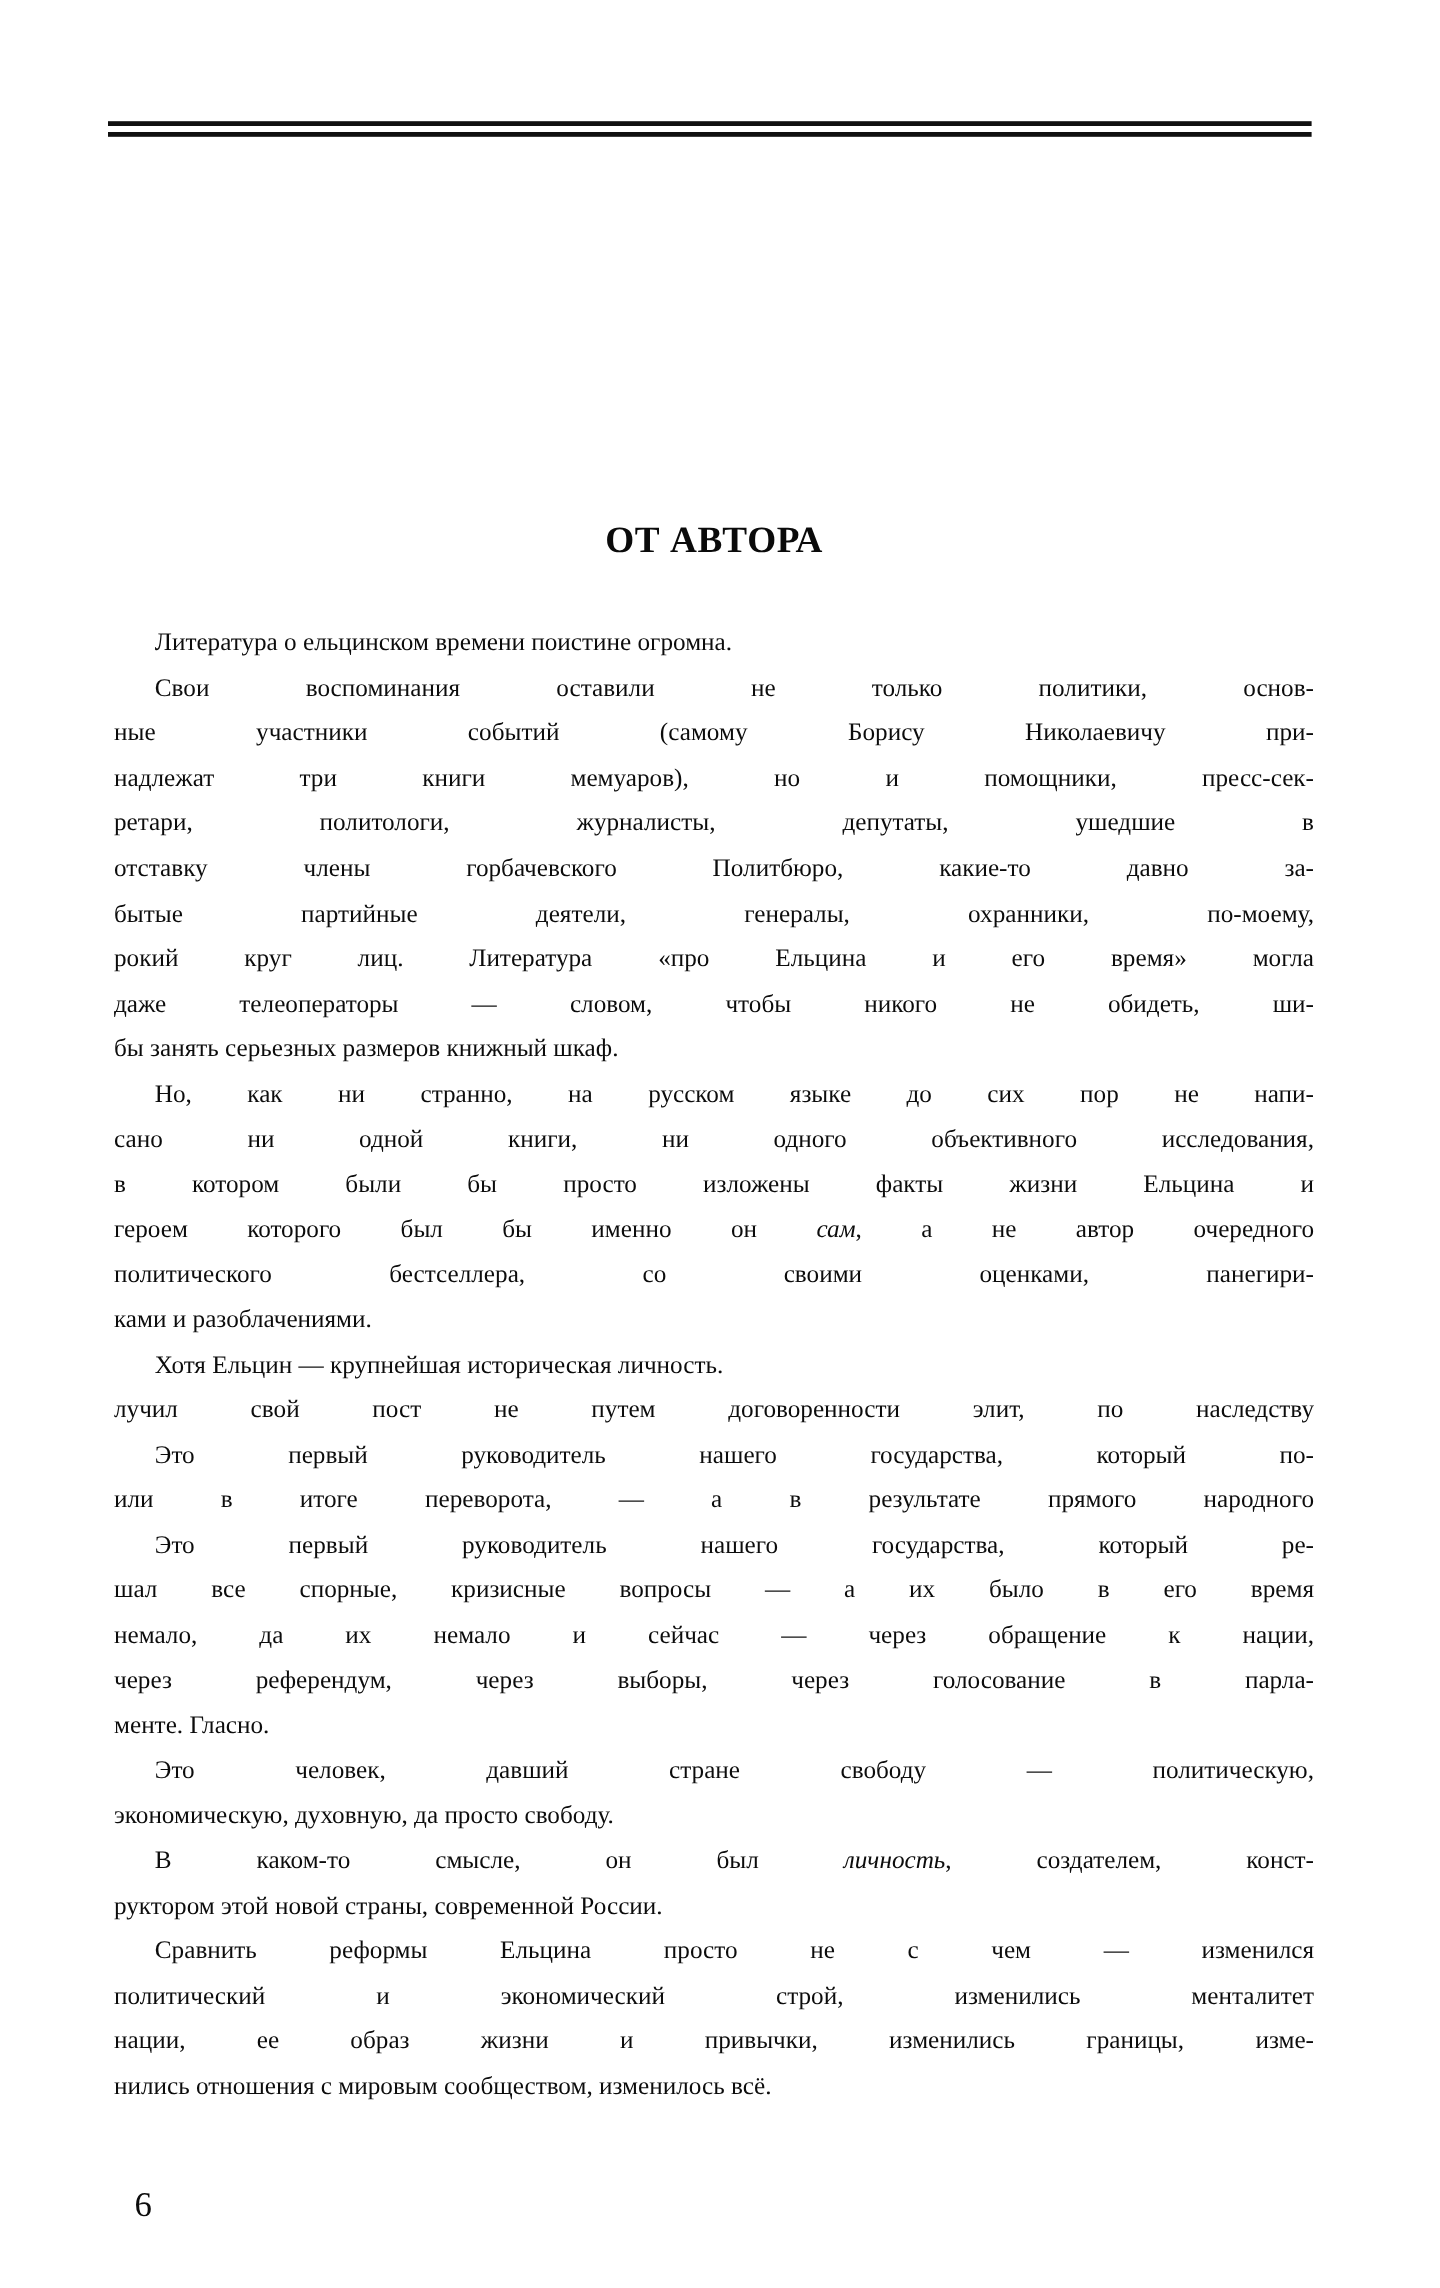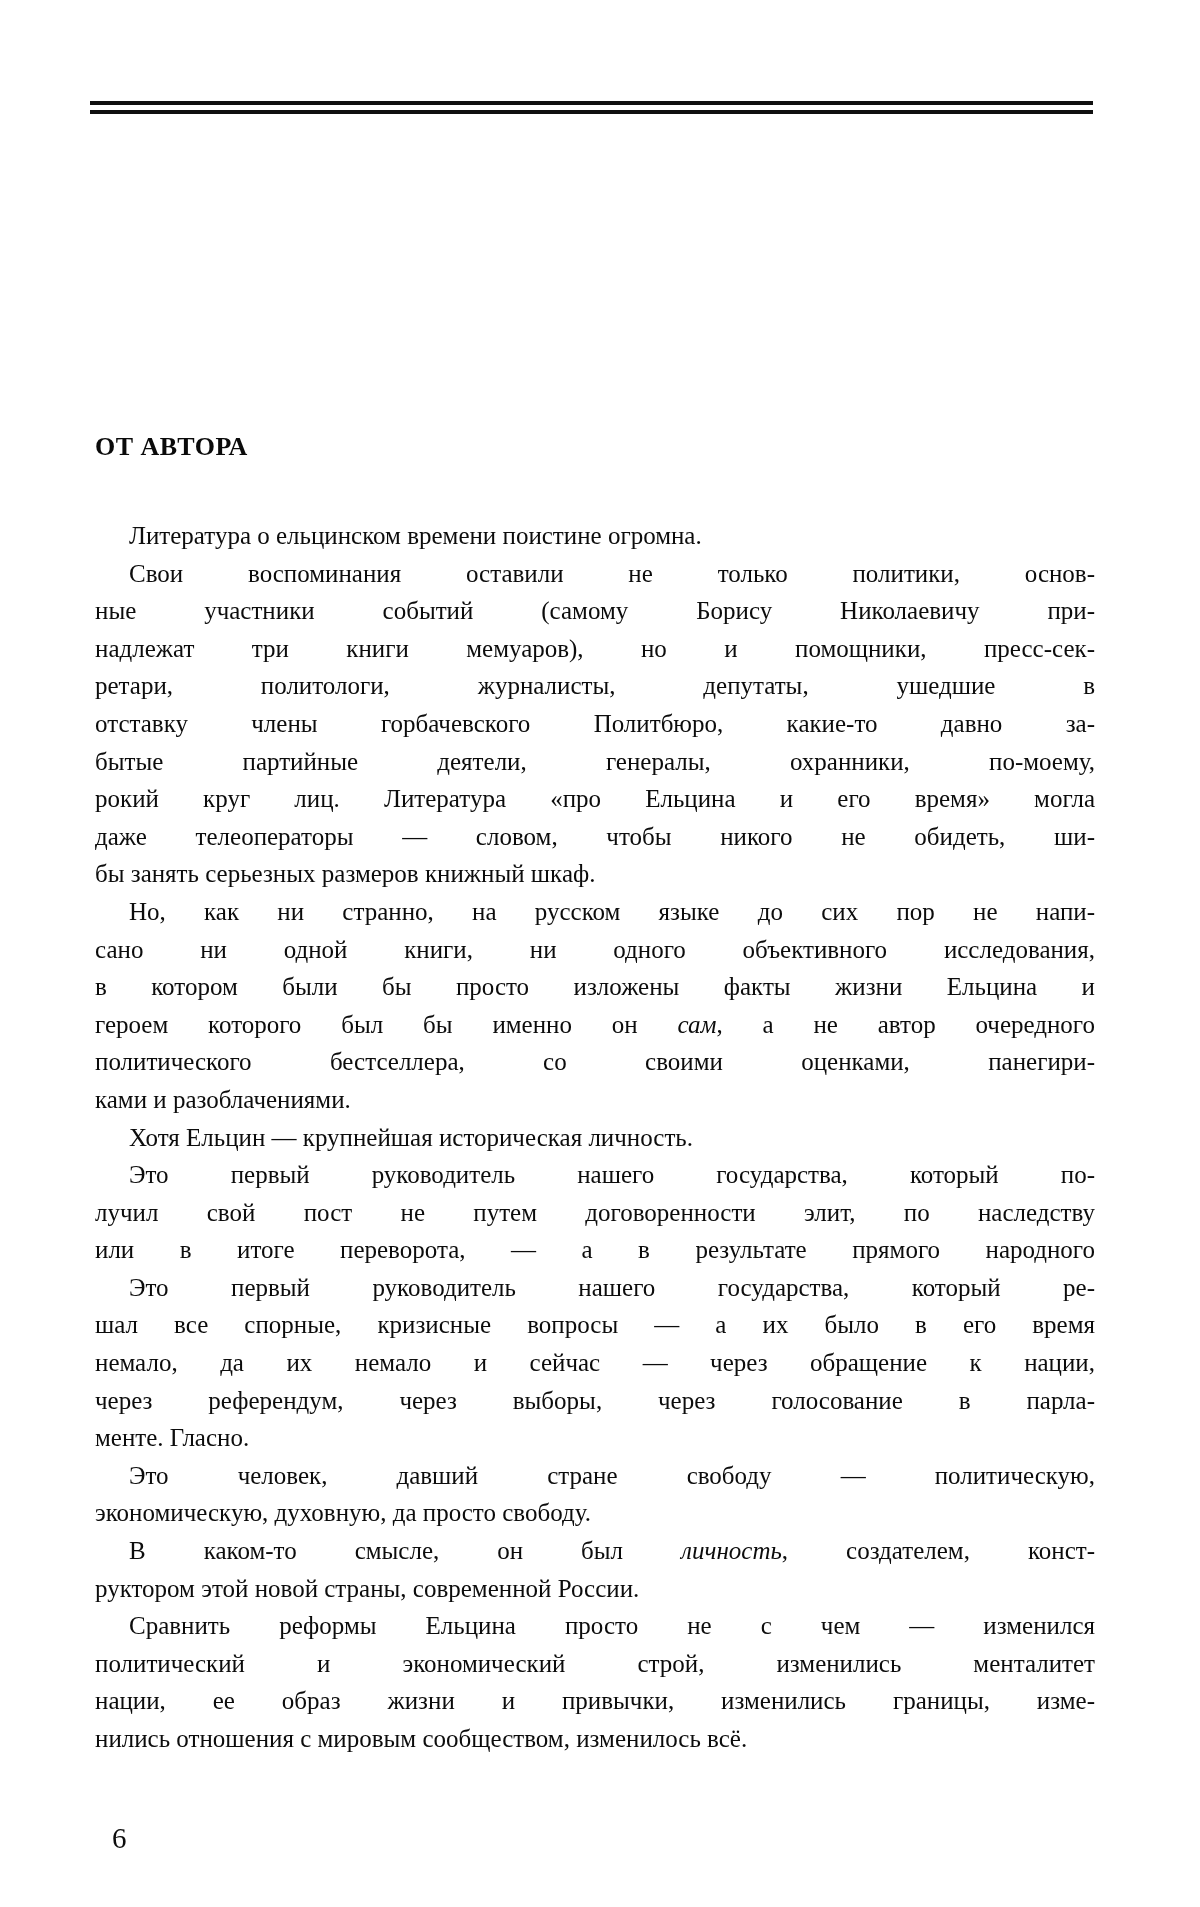--- a/index.html
+++ b/index.html
@@ -24,32 +24,32 @@
     height: 5px;
     border-top: 4px solid #101010;
     border-bottom: 4px solid #101010;
   }
   .title {
     position: absolute;
     left: 95px;
     top: 432px;
     width: 1000px;
     margin: 0;
-    text-align: left;
-    font-size: 26px;
+    text-align: center;
+    font-size: 31px;
     font-weight: bold;
     letter-spacing: 0.5px;
     color: #0a0a0a;
   }
   .body-text {
     position: absolute;
     left: 95px;
     top: 517px;
     width: 1000px;
-    font-size: 25px;
+    font-size: 21px;
     color: #0c0c0c;
   }
   .body-text .line {
     line-height: 37.6px;
     height: 37.6px;
     white-space: normal;
     text-align: justify;
     text-align-last: justify;
     text-justify: inter-word;
     overflow: visible;
@@ -85,22 +85,22 @@
       <div class="line">рокий круг лиц. Литература «про Ельцина и его время» могла</div>
       <div class="line">даже телеоператоры — словом, чтобы никого не обидеть, ши-</div>
       <div class="line para-end">бы занять серьезных размеров книжный шкаф.</div>
       <div class="line indent">Но, как ни странно, на русском языке до сих пор не напи-</div>
       <div class="line">сано ни одной книги, ни одного объективного исследования,</div>
       <div class="line">в котором были бы просто изложены факты жизни Ельцина и</div>
       <div class="line">героем которого был бы именно он <i>сам</i>, а не автор очередного</div>
       <div class="line">политического бестселлера, со своими оценками, панегири-</div>
       <div class="line para-end">ками и разоблачениями.</div>
       <div class="line indent para-end">Хотя Ельцин — крупнейшая историческая личность.</div>
+      <div class="line">лучил свой пост не путем договоренности элит, по наследству</div>
       <div class="line indent">Это первый руководитель нашего государства, который по-</div>
-      <div class="line">лучил свой пост не путем договоренности элит, по наследству</div>
       <div class="line">или в итоге переворота, — а в результате прямого народного</div>
       <div class="line indent">Это первый руководитель нашего государства, который ре-</div>
       <div class="line">шал все спорные, кризисные вопросы — а их было в его время</div>
       <div class="line">немало, да их немало и сейчас — через обращение к нации,</div>
       <div class="line">через референдум, через выборы, через голосование в парла-</div>
       <div class="line para-end">менте. Гласно.</div>
       <div class="line indent">Это человек, давший стране свободу — политическую,</div>
       <div class="line para-end">экономическую, духовную, да просто свободу.</div>
       <div class="line indent">В каком-то смысле, он был <i>личность</i>, создателем, конст-</div>
       <div class="line para-end">руктором этой новой страны, современной России.</div>

